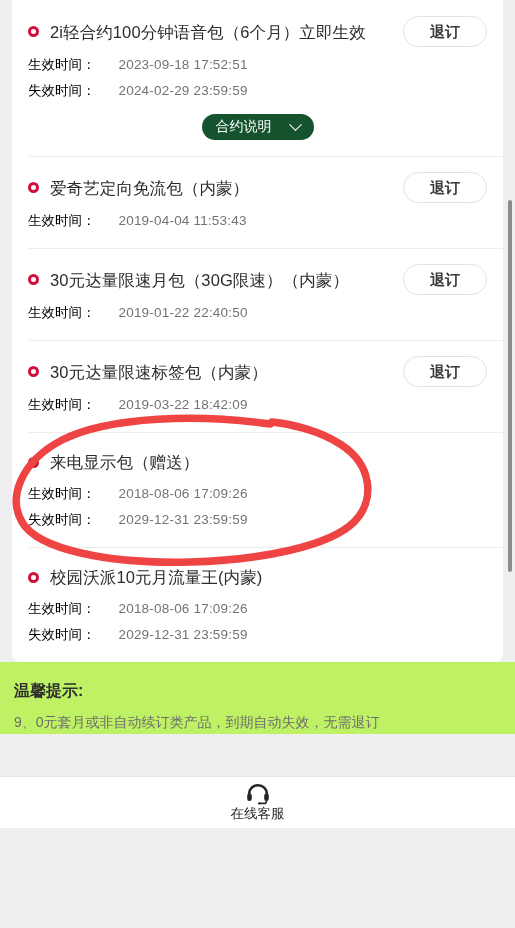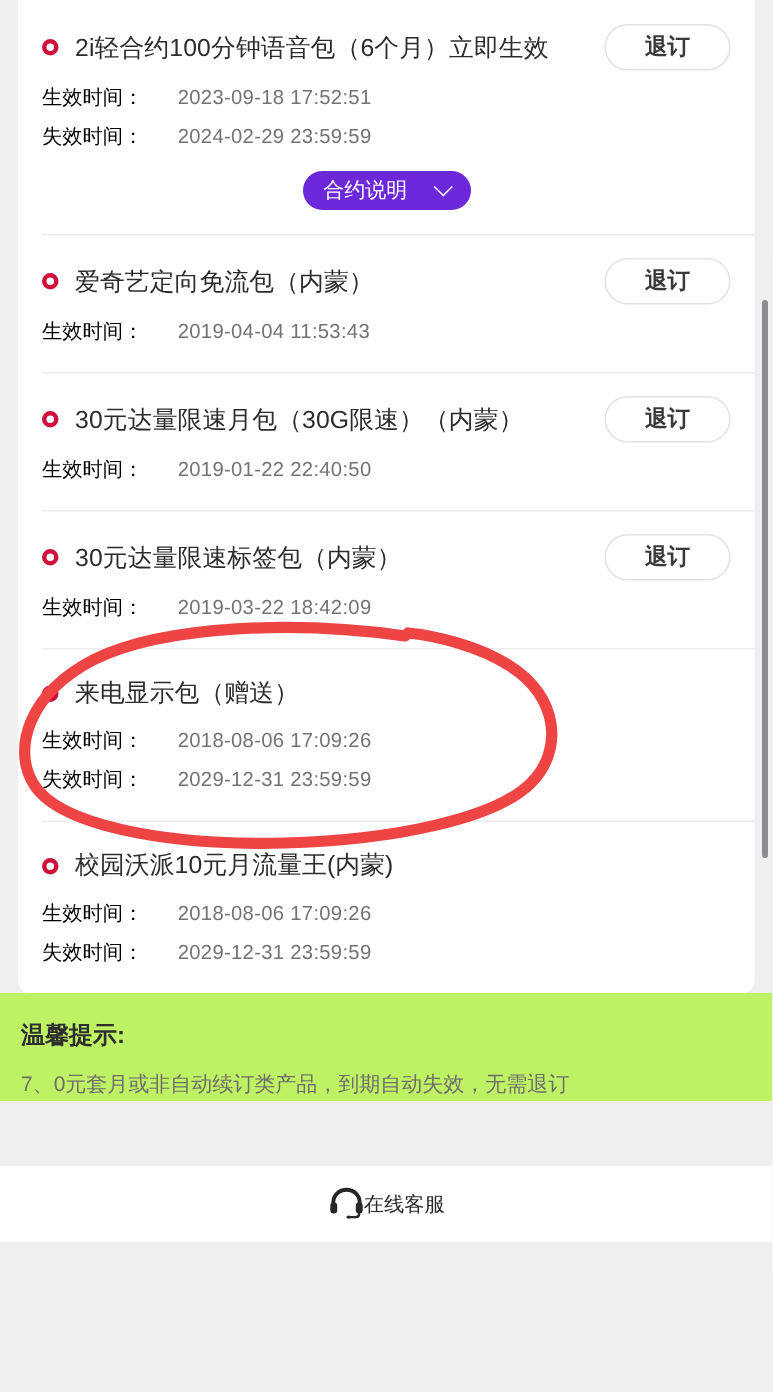--- a/index.html
+++ b/index.html
@@ -119,21 +119,21 @@
     margin-top: 10px;
     margin-bottom: 2px;
   }
   .contract-pill {
     display: inline-flex;
     align-items: center;
     gap: 19px;
     height: 26px;
     padding: 0 14px;
     border-radius: 13px;
-    background: #6d28d9;
+    background: #14532d;
     color: #ffffff;
     font-size: 14px;
   }
   .chev {
     display: inline-block;
     width: 8px;
     height: 8px;
     border-right: 1.6px solid #ffffff;
     border-bottom: 1.6px solid #ffffff;
     transform: rotate(45deg) translate(-2px,-2px);
@@ -182,21 +182,21 @@
   
   .footer {
     position: absolute;
     left: 0;
     bottom: 0;
     width: 515px;
     height: 52px;
     background: #ffffff;
     border-top: 1px solid #e8e8e8;
     display: flex;
-    flex-direction: row;
+    flex-direction: column;
     align-items: center;
     justify-content: center;
     box-sizing: border-box;
   }
   .footer-icon { line-height: 0; margin-bottom: 1px; }
   .footer-label {
     font-size: 13.5px;
     color: #2a2a2a;
     line-height: 16px;
   }
@@ -324,21 +324,21 @@
           <div class="meta">
             <span class="meta-label">失效时间：</span><span class="meta-val">2029-12-31 23:59:59</span>
           </div>
         </div>
       </div>
 
     </div>
 
     <div class="tips">
       <div class="tips-title">温馨提示:</div>
-      <div class="tips-line">7、0元套月或非自动续订类产品，到期自动失效，无需退订</div>
+      <div class="tips-line">9、0元套月或非自动续订类产品，到期自动失效，无需退订</div>
     </div>
 
   </div>
 
   <div class="scrollbar-track"></div>
 
   <svg class="annotation" viewBox="0 0 400 160" xmlns="http://www.w3.org/2000/svg">
     <path d="M 270 14 C 200 4 110 6 62 30
              C 20 52 8 88 22 112
              C 38 140 110 154 190 152

